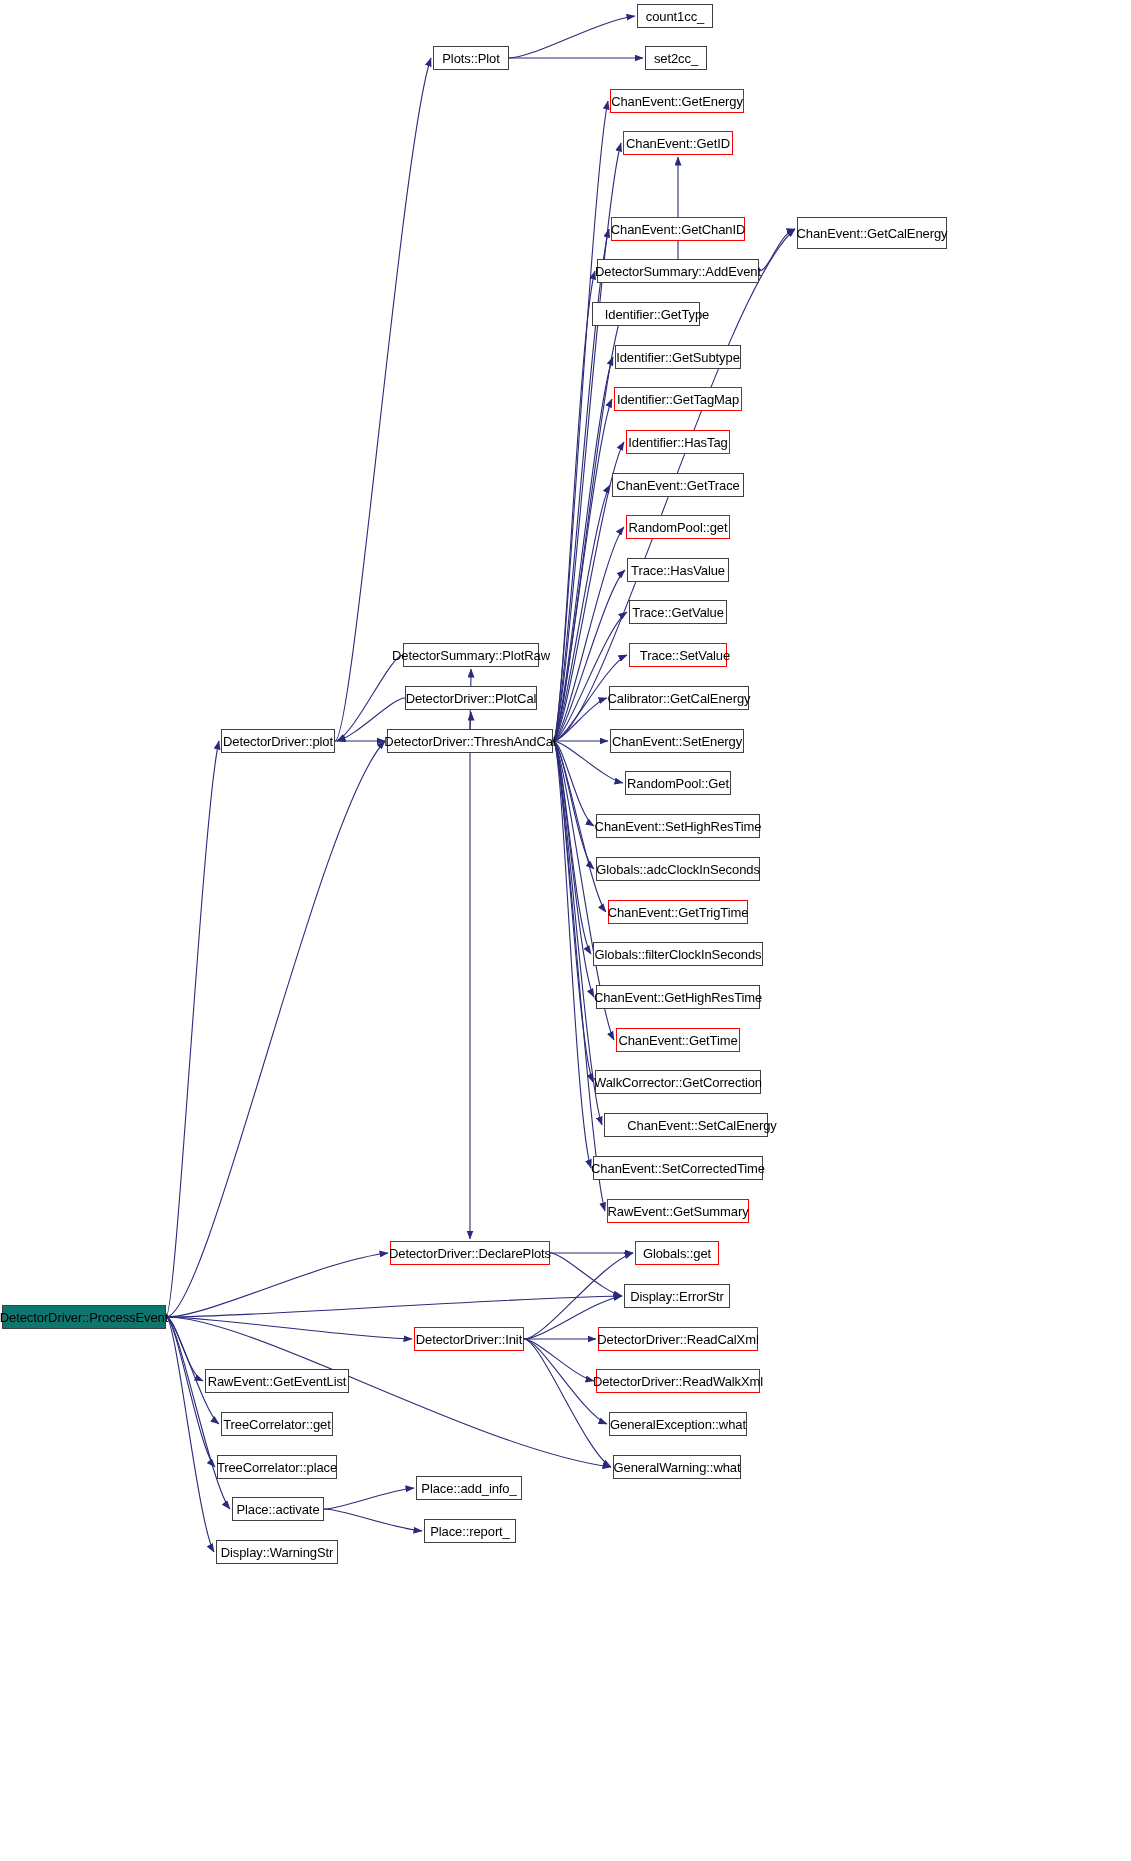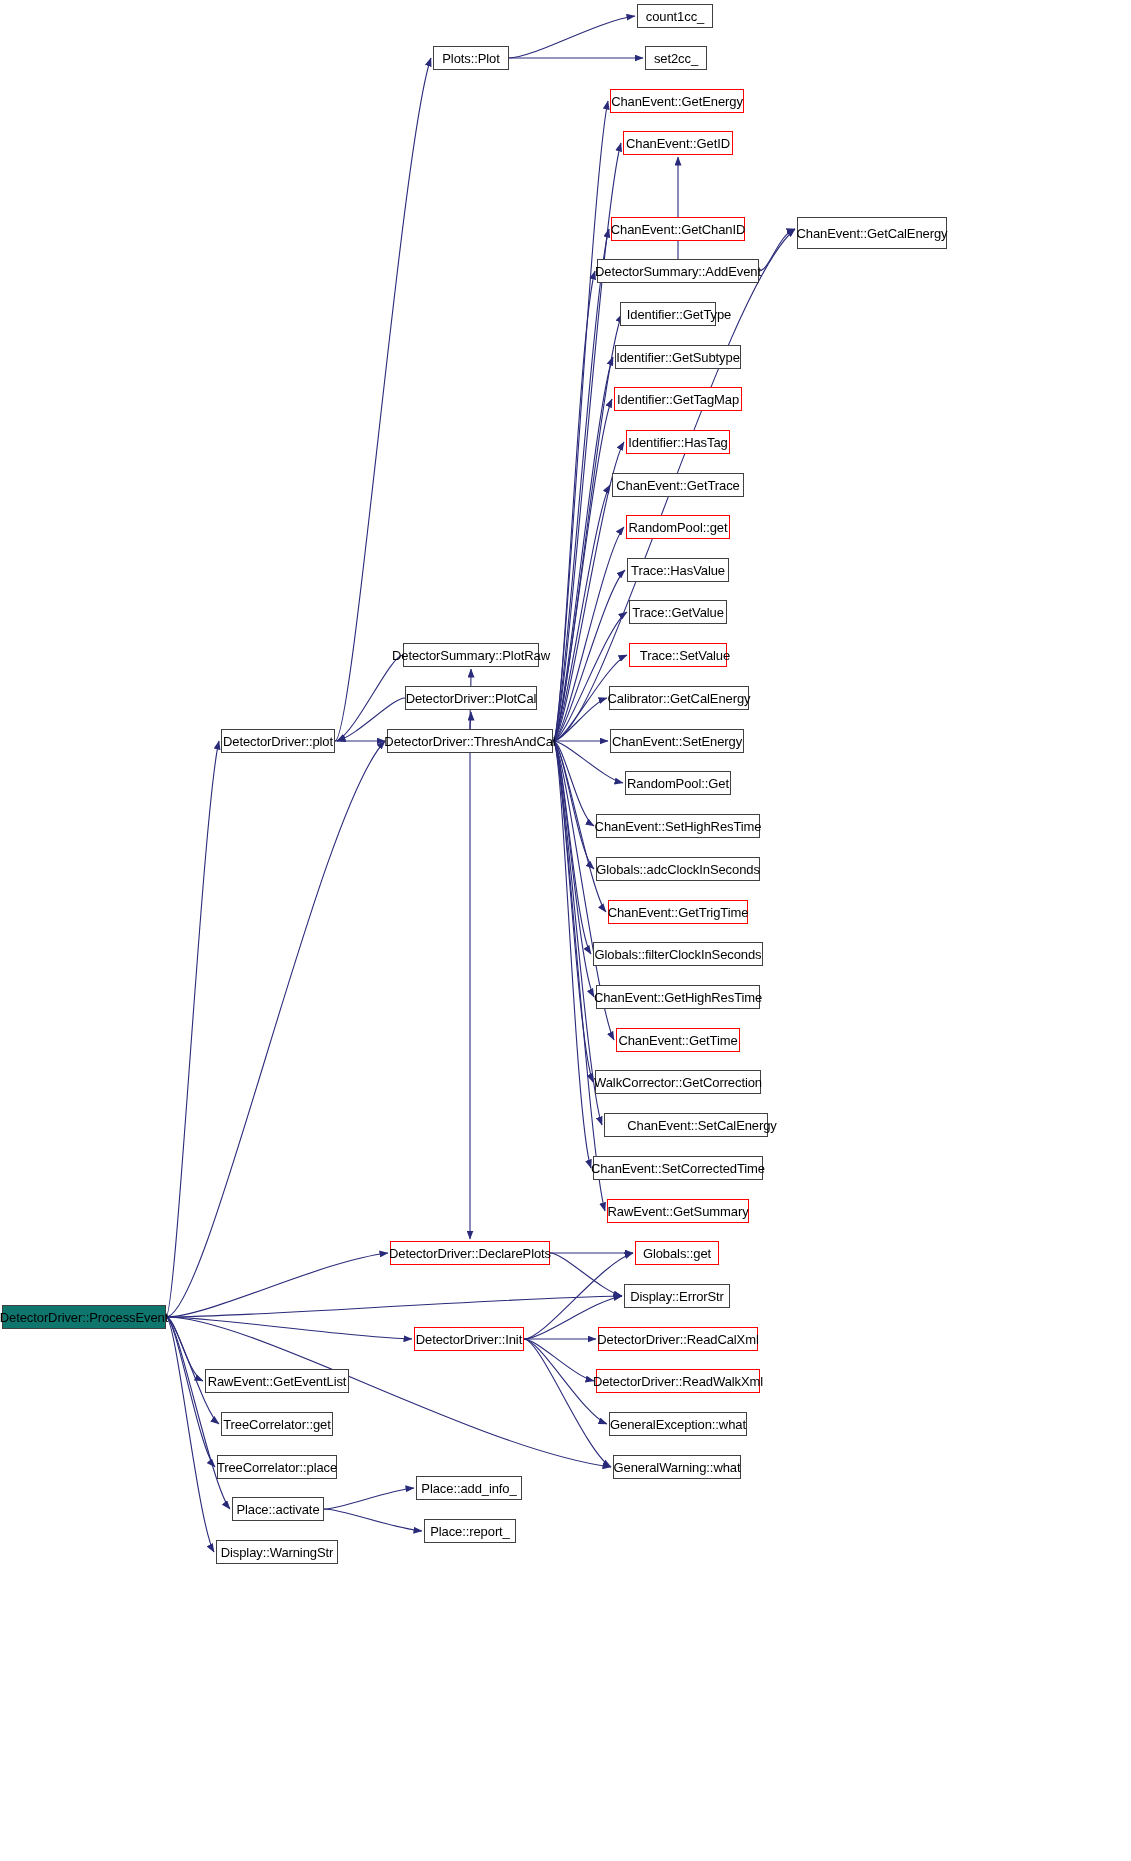--- a/index.html
+++ b/index.html
@@ -105,21 +105,21 @@
       </div>
       <div class="node red" style="left: 611px; top: 217px; width: 134px; height: 24px;">
         <span>ChanEvent::GetChanID</span>
       </div>
       <div class="node grey" style="left: 797px; top: 217px; width: 150px; height: 32px;">
         <span>ChanEvent::GetCalEnergy</span>
       </div>
       <div class="node grey" style="left: 597px; top: 259px; width: 162px; height: 24px;">
         <span>DetectorSummary::AddEvent</span>
       </div>
-      <div class="node grey" style="left: 620px; top: 302px; width: 96px; height: 24px; padding-left: 22px;">
+      <div class="node grey" style="left: 592px; top: 302px; width: 108px; height: 24px; padding-left: 22px;">
         <span>Identifier::GetType</span>
       </div>
       <div class="node grey" style="left: 615px; top: 345px; width: 126px; height: 24px;">
         <span>Identifier::GetSubtype</span>
       </div>
       <div class="node red" style="left: 614px; top: 387px; width: 128px; height: 24px;">
         <span>Identifier::GetTagMap</span>
       </div>
       <div class="node red" style="left: 626px; top: 430px; width: 104px; height: 24px;">
         <span>Identifier::HasTag</span>

